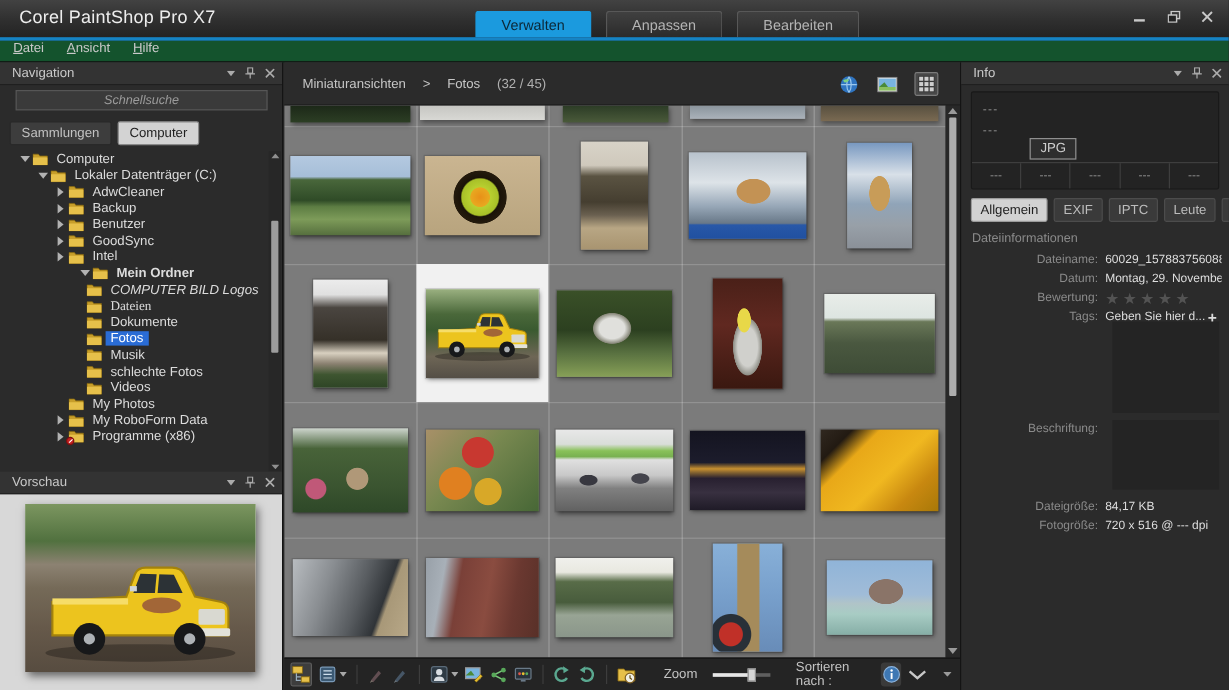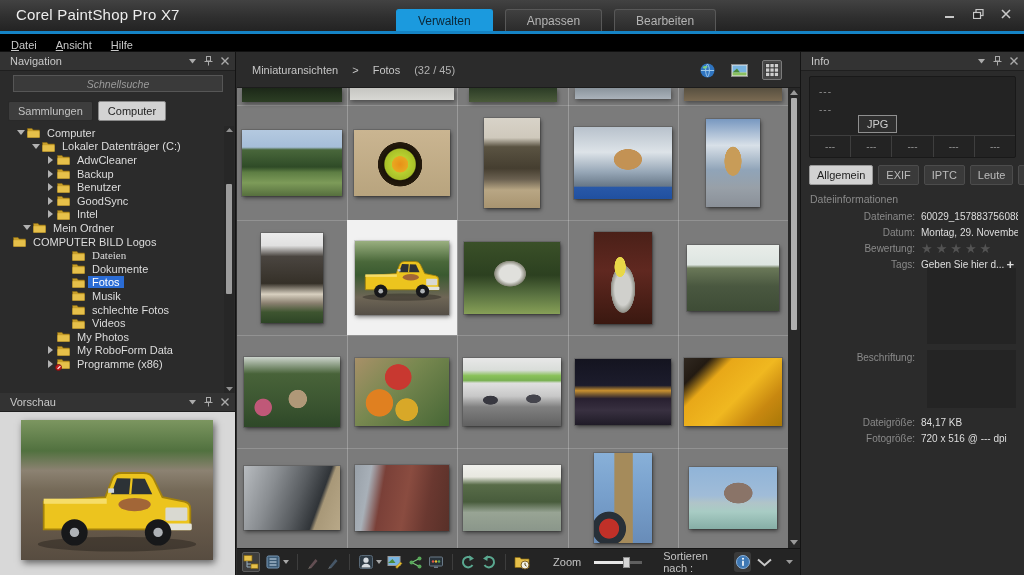--- a/index.html
+++ b/index.html
@@ -9,21 +9,21 @@
   
   .titlebar{position:absolute;top:0;left:0;right:0;height:31px;background:linear-gradient(180deg,#424242 0%,#2f2f2f 55%,#232323 100%)}
   .app-title{position:absolute;left:16px;top:6px;font-size:15px;color:#ededed;letter-spacing:.2px}
   .mode-tabs{position:absolute;left:396px;top:9px;display:flex;gap:12px;height:22px}
   .mode-tab{padding:0 21px;display:flex;align-items:center;font-size:12px;color:#b4b4b4;background:linear-gradient(180deg,#404040,#2b2b2b);border:1px solid #585858;border-bottom:none;border-radius:3px 3px 0 0;cursor:default}
   .mode-tab.active{background:#1b9ade;color:#0c2736;border-color:#1b9ade}
   .win-controls{position:absolute;right:12px;top:9px;display:flex;gap:16px;align-items:center}
   .win-btn{width:12px;height:10px;display:flex;align-items:center;justify-content:center}
   .blue-line{position:absolute;top:31px;left:0;right:0;height:3px;background:#1583c4}
   
-  .menubar{position:absolute;top:34px;left:0;right:0;height:18px;background:#000000;border-bottom:1px solid #111;display:flex;align-items:flex-end;gap:19px;padding-left:11px;color:#c9c9c9}
+  .menubar{position:absolute;top:34px;left:0;right:0;height:18px;background:#14532d;border-bottom:1px solid #111;display:flex;align-items:flex-start;gap:19px;padding-left:11px;color:#c9c9c9}
   .menu-item{display:inline-block;cursor:default}
   .menu-item::first-letter{text-decoration:underline}
   
   .panel-header{height:19px;background:#333333;border-bottom:1px solid #1f1f1f;display:flex;align-items:center;padding:0 6px;color:#c9c9c9}
   .ph-title{flex:1;padding-left:4px}
   .ph-icons{display:flex;gap:8px;align-items:center}
   .ph-icons>span{display:flex;cursor:default}
   
   .left-col{position:absolute;top:52px;left:0;width:236px;bottom:0;background:#2b2b2b;border-right:1px solid #141414}
   .nav-header{position:absolute;top:0;left:0;right:0}
@@ -270,33 +270,33 @@
           <i></i>
         </span>
         <span class="ficon">
           <svg width="13" height="11" viewBox="0 0 13 11">
             <path d="M0.5 1.5 L5 1.5 L6.2 3 L12.5 3 L12.5 10.5 L0.5 10.5 Z" fill="#c79e2a" stroke="#8a6a10" stroke-width="0.6"></path>
             <path d="M0.5 4.2 L12.5 4.2 L12.5 10.5 L0.5 10.5 Z" fill="#e6c04a"></path>
           </svg>
         </span>
         <span class="tlabel">Intel</span>
       </div>
-      <div class="tree-row" style="padding-left: 20px;">
+      <div class="tree-row" style="padding-left: 64px; font-weight: bold;">
         <span class="exp open">
           <i></i>
         </span>
         <span class="ficon">
           <svg width="13" height="11" viewBox="0 0 13 11">
             <path d="M0.5 1.5 L5 1.5 L6.2 3 L12.5 3 L12.5 10.5 L0.5 10.5 Z" fill="#c79e2a" stroke="#8a6a10" stroke-width="0.6"></path>
             <path d="M0.5 4.2 L12.5 4.2 L12.5 10.5 L0.5 10.5 Z" fill="#e6c04a"></path>
           </svg>
         </span>
         <span class="tlabel">Mein Ordner</span>
       </div>
-      <div class="tree-row" style="">
+      <div class="tree-row" style="padding-left: 59px; font-style: italic;">
         <span class="exp none"></span>
         <span class="ficon">
           <svg width="13" height="11" viewBox="0 0 13 11">
             <path d="M0.5 1.5 L5 1.5 L6.2 3 L12.5 3 L12.5 10.5 L0.5 10.5 Z" fill="#c79e2a" stroke="#8a6a10" stroke-width="0.6"></path>
             <path d="M0.5 4.2 L12.5 4.2 L12.5 10.5 L0.5 10.5 Z" fill="#e6c04a"></path>
           </svg>
         </span>
         <span class="tlabel">COMPUTER BILD Logos</span>
       </div>
       <div class="tree-row" style="padding-left: 59px; font-family: Liberation Serif, serif;">

